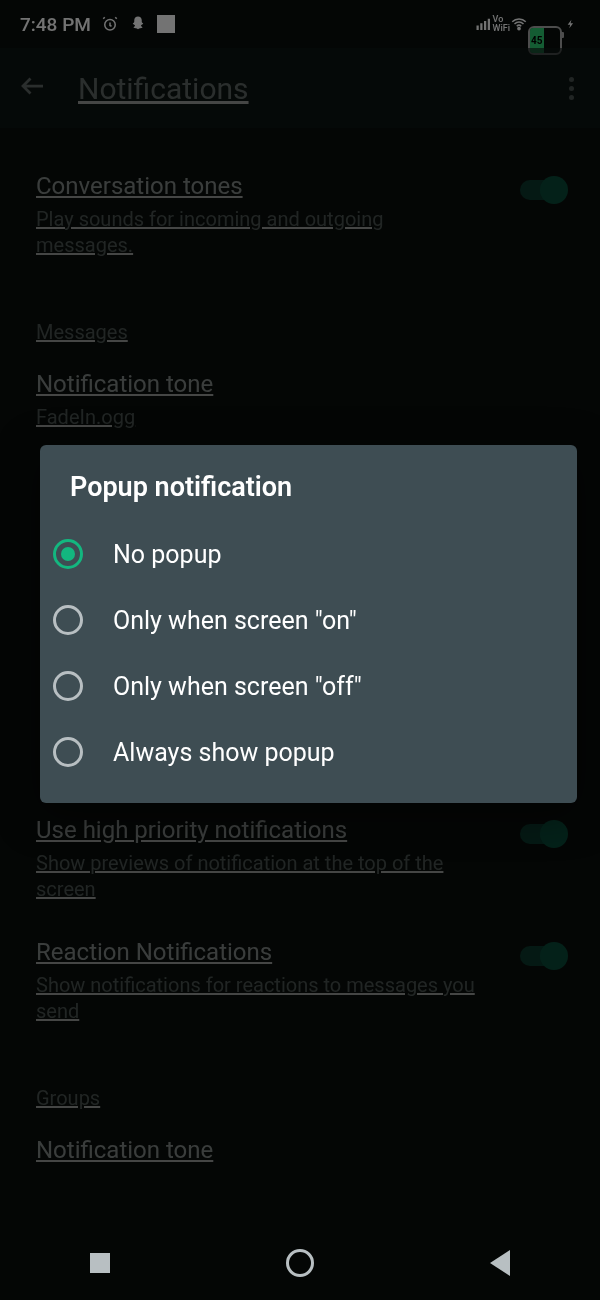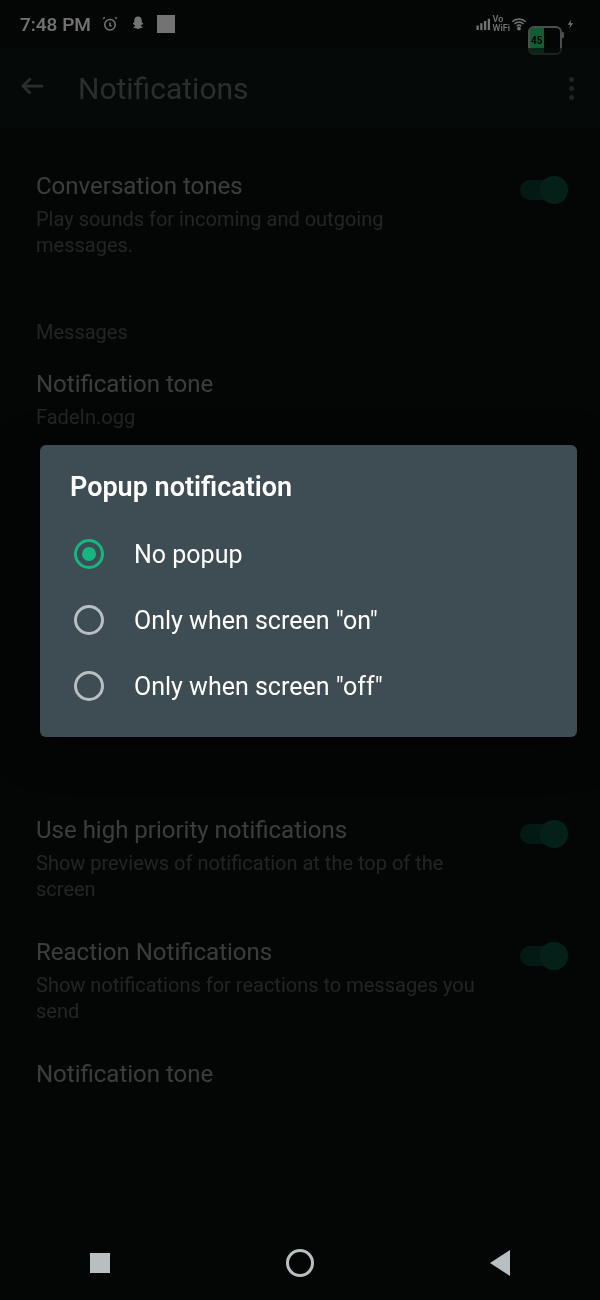--- a/index.html
+++ b/index.html
@@ -86,21 +86,21 @@
     background: #3e4d53;
     border-radius: 6px;
     padding: 26px 0 18px;
     box-shadow: 0 10px 40px rgba(0,0,0,.5);
   }
   .dialog-title {
     font-size: 27px; font-weight:600; color:#fff; padding: 0 30px 18px;
   }
   .radio-item {
     display:flex; align-items:flex-end; gap: 30px;
-    padding: 18px 34px;
+    padding: 18px 13px;
   }
   .radio-outer {
     width: 30px; height: 30px; border: 3px solid #b8bfc2; border-radius:50%;
     display:flex; align-items:center; justify-content:center;
     flex-shrink:0;
   }
   .radio-outer.selected { border-color:#13b77f; }
   .radio-inner { width: 14px; height:14px; background:#13b77f; border-radius:50%; }
   .radio-label { font-size: 25px; color:#fff; }
 
@@ -110,21 +110,21 @@
     display:flex; align-items:center; justify-content:space-around;
   }
   .nav-btn { width:30px; height:30px; display:flex; align-items:center; justify-content:center; }
   .nav-square { width:20px; height:20px; background:#b8bfc2; }
   .nav-circle { width:28px; height:28px; border:3px solid #b8bfc2; border-radius:50%; }
   .nav-tri {
     width:0; height:0; border-top:13px solid transparent; border-bottom:13px solid transparent;
     border-right:20px solid #b8bfc2;
   }
 
-  .dimmed { opacity:.65; }
+  .dimmed { opacity:.65;text-decoration:underline; }
 </style>
 </head>
 <body>
 
 <div class="status-bar">
   <div class="status-left">
     <span>7:48 PM</span>
     <span class="sb-icon">
       <svg width="18" height="18" viewBox="0 0 24 24" fill="none" stroke="#fff" stroke-width="2">
           <circle cx="12" cy="13" r="7"></circle>
@@ -209,20 +209,21 @@
   </div>
 
   <div class="setting">
     <div class="setting-text">
       <div class="setting-title">Reaction Notifications</div>
       <div class="setting-sub">Show notifications for reactions to messages you send</div>
     </div>
     <div class="toggle"></div>
   </div>
 
+  <div class="section-header">Groups</div>
 
   <div class="setting">
     <div class="setting-text">
       <div class="setting-title">Notification tone</div>
     </div>
   </div>
 
 </div>
 
 <div class="scrim"></div>
@@ -237,20 +238,24 @@
     <div class="radio-label">No popup</div>
   </div>
   <div class="radio-item">
     <div class="radio-outer"></div>
     <div class="radio-label">Only when screen "on"</div>
   </div>
   <div class="radio-item">
     <div class="radio-outer"></div>
     <div class="radio-label">Only when screen "off"</div>
   </div>
+  <div class="radio-item">
+    <div class="radio-outer"></div>
+    <div class="radio-label">Always show popup</div>
+  </div>
 </div>
 
 <div class="navbar">
   <div class="nav-btn">
       <div class="nav-square"></div>
     </div>
   <div class="nav-btn">
       <div class="nav-circle"></div>
     </div>
   <div class="nav-btn">

